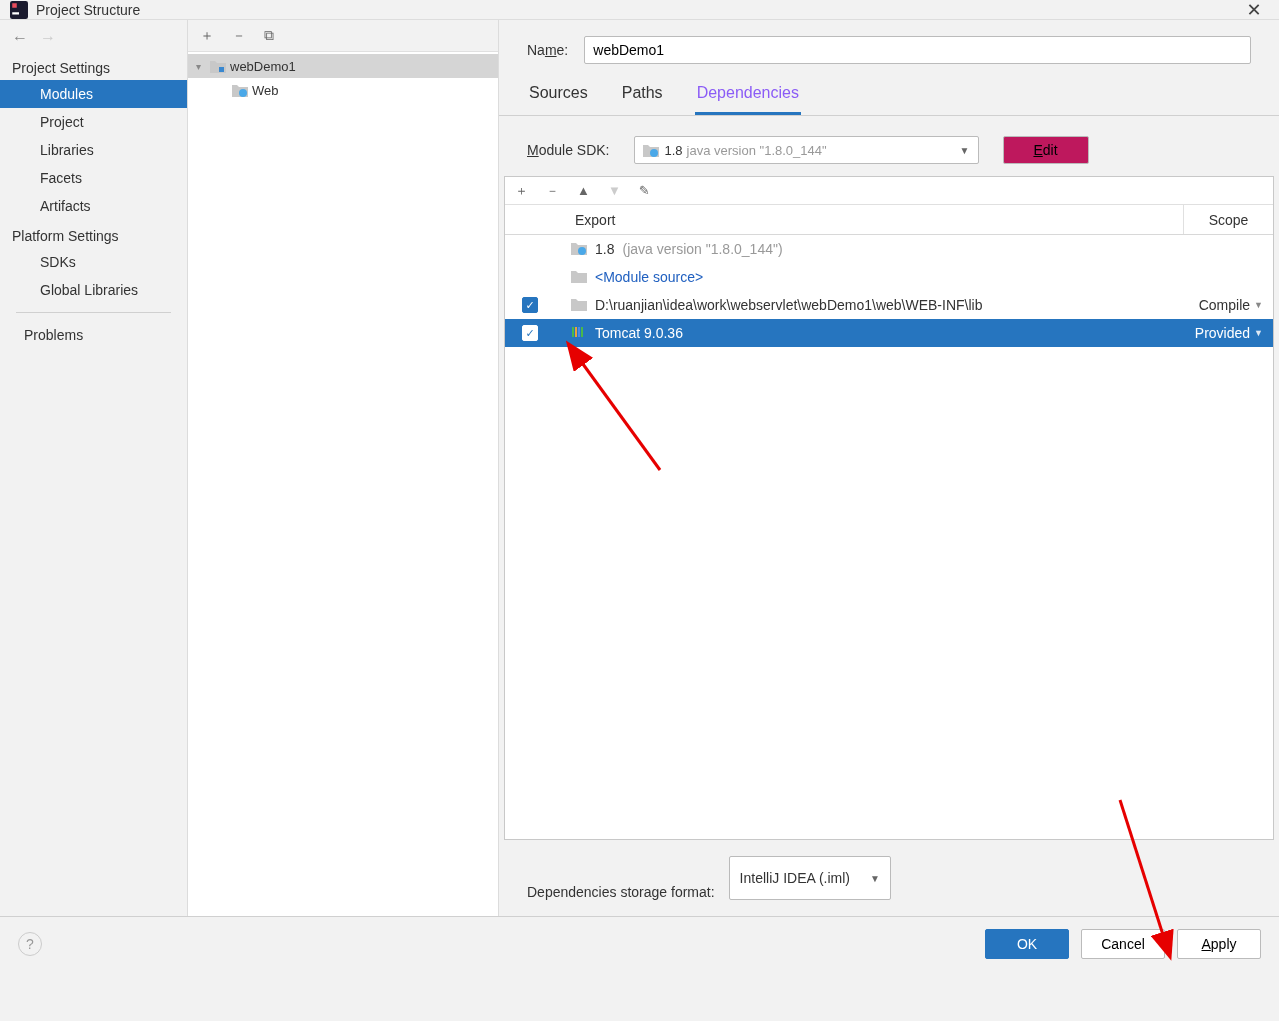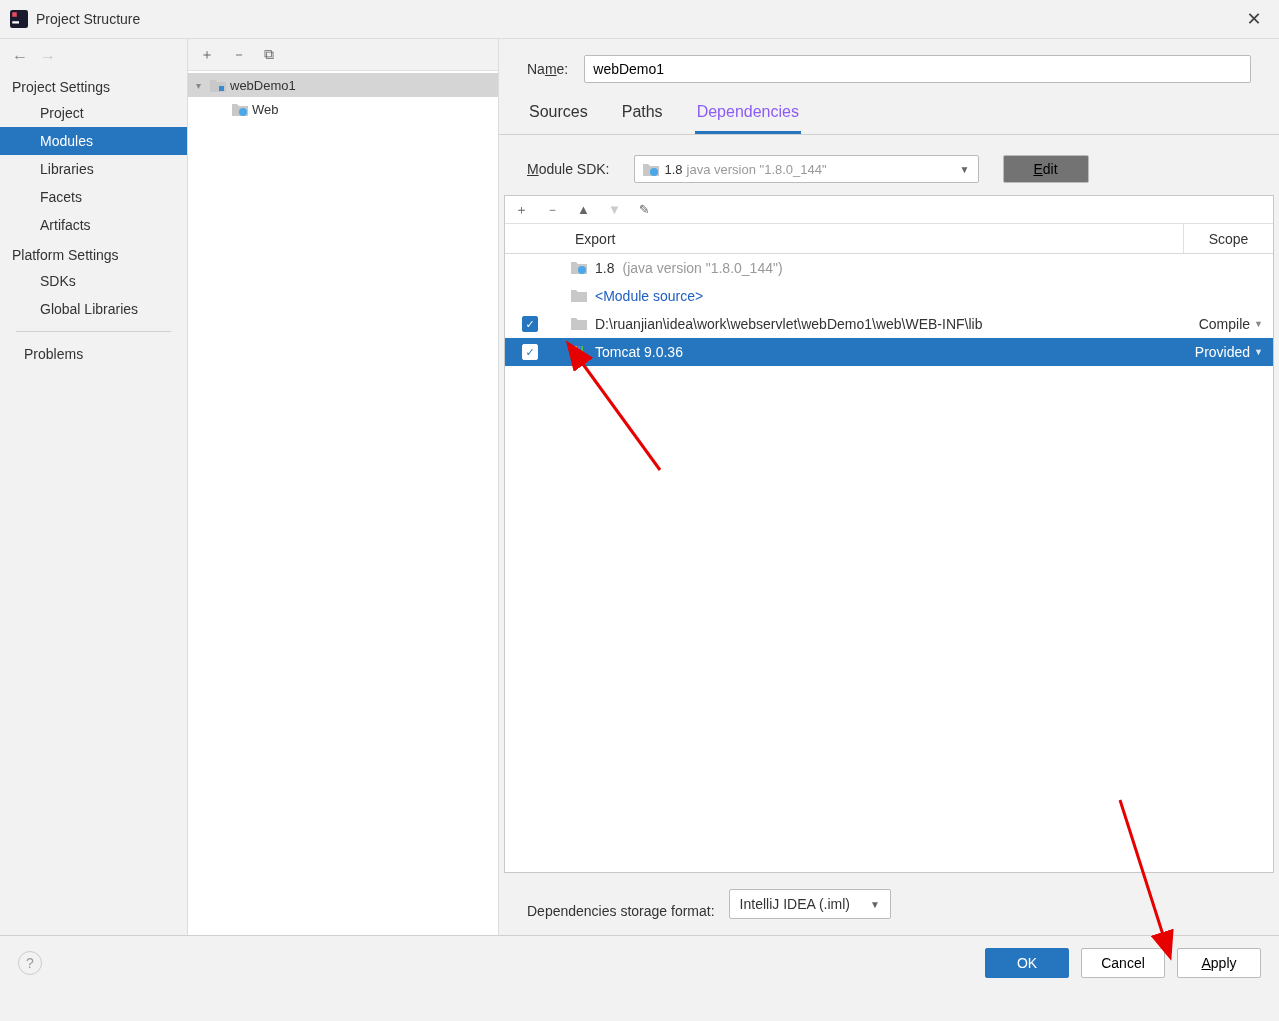--- a/index.html
+++ b/index.html
@@ -1,19 +1,19 @@
 <!DOCTYPE html>
 <html><head>
 <meta charset="utf-8">
 <style>
 * { box-sizing: border-box; margin: 0; padding: 0; font-family: "Segoe UI", Arial, sans-serif; }
 body { width: 1279px; height: 1021px; background: #f2f2f2; color: #333; font-size: 13px; position: relative; }
 
 
-.titlebar { height: 39px; background: #f2f2f2; display: flex; align-items: center; padding: 0 10px; border-bottom: 1px solid #ddd; }
+.titlebar { height: 20px; background: #f2f2f2; display: flex; align-items: center; padding: 0 10px; border-bottom: 1px solid #ddd; }
 .titlebar .app-icon { width: 18px; height: 18px; margin-right: 8px; }
 .titlebar .title { flex: 1; font-size: 14px; }
 .titlebar .close { width: 30px; text-align: center; font-size: 18px; cursor: pointer; color: #444; }
 
 
 .layout { display: flex; height: 896px; }
 .left-panel { width: 188px; background: #f2f2f2; border-right: 1px solid #dcdcdc; }
 .middle-panel { width: 311px; background: #fff; border-right: 1px solid #dcdcdc; }
 .right-panel { flex: 1; background: #f2f2f2; display: flex; flex-direction: column; }
 
@@ -48,21 +48,21 @@
 .tab.active { border-bottom: 3px solid #2675bf; color: #8b5cf6; }
 
 .sdk-row { display: flex; align-items: center; padding: 20px 28px 12px; gap: 24px; }
 .sdk-row label { font-size: 14px; }
 .sdk-row label .ul { text-decoration: underline; }
 .sdk-select { flex: 1; max-width: 345px; height: 28px; border: 1px solid #bbb; border-radius: 2px; background: #fff; display: flex; align-items: center; padding: 0 8px; cursor: pointer; }
 .sdk-select .java-icon { width: 16px; height: 14px; margin-right: 6px; }
 .sdk-select .main { color: #333; }
 .sdk-select .sub { color: #999; margin-left: 4px; }
 .sdk-select .chev { margin-left: auto; color: #666; font-size: 10px; }
-.edit-btn { width: 86px; height: 28px; border: 1px solid #bbb; background: #737373; border-radius: 2px; cursor: pointer; font-size: 14px; }
+.edit-btn { width: 86px; height: 28px; border: 1px solid #bbb; background: #be185d; border-radius: 2px; cursor: pointer; font-size: 14px; }
 .edit-btn .ul { text-decoration: underline; }
 
 .dep-table-wrap { margin: 0 5px 0 5px; border: 1px solid #c8c8c8; background: #fff; flex:1; display:flex; flex-direction:column; overflow:hidden; }
 .dep-toolbar { height: 28px; display: flex; align-items: center; gap: 18px; padding: 0 10px; border-bottom: 1px solid #e0e0e0; }
 .dep-toolbar span { color: #666; font-size: 13px; cursor: pointer; }
 .dep-header { height: 30px; display: flex; align-items: center; border-bottom: 1px solid #d8d8d8; gap: 16px; }
 .dep-header .export-col { width: 48px; text-align:center; }
 .dep-header .name-col { flex: 1; padding-left: 6px; font-size: 14px; }
 .dep-header .scope-col { width: 90px; text-align:center; font-size: 14px; border-left: 1px solid #e0e0e0; height:100%; display:flex; align-items:center; justify-content:center; }
 .dep-body { flex:1; overflow:auto; }
@@ -73,21 +73,21 @@
 .dep-row.selected { background: #2675bf; color: #fff; }
 .dep-row .sub { color: #999; }
 .link-text { color: #2060c0; }
 .chk { width: 16px; height: 16px; border: 1px solid #2675bf; border-radius: 2px; background: #2675bf; display:flex; align-items:center; justify-content:center; color:#fff; font-size:11px; }
 .dep-row.selected .chk { background: #fff; color: #2675bf; border-color:#fff; }
 .chev-down { font-size: 9px; color: #888; }
 .dep-row.selected .chev-down { color: #dde8f4; }
 
 .storage-row { display: flex; align-items: flex-end; padding: 16px 28px; gap: 14px; }
 .storage-row label { font-size: 14px; }
-.storage-select { height: 30px; border: 1px solid #bbb; border-radius: 2px; background: #fff; display: flex; align-items: center; padding: 0 10px; gap: 20px; cursor: pointer; font-size:14px; }
+.storage-select { height: 44px; border: 1px solid #bbb; border-radius: 2px; background: #fff; display: flex; align-items: center; padding: 0 10px; gap: 20px; cursor: pointer; font-size:14px; }
 .storage-select .chev { font-size: 10px; color: #666; }
 
 
 .bottom-bar { height: 55px; border-top: 1px solid #d0d0d0; display: flex; align-items: center; padding: 0 18px; background: #f2f2f2; }
 .help-icon { width: 24px; height: 24px; border: 1px solid #ccc; border-radius: 50%; display:flex; align-items:center; justify-content:center; color:#999; font-size:14px; cursor:pointer; }
 .btn-group { margin-left: auto; display: flex; gap: 12px; }
 .btn { width: 84px; height: 30px; border: 1px solid #bbb; border-radius: 2px; background: #fff; font-size: 14px; cursor: pointer; }
 .btn.primary { background: #2675bf; color: #fff; border-color: #2675bf; }
 .btn .ul { text-decoration: underline; }
 
@@ -113,22 +113,22 @@
 </div>
 
 <div class="layout">
 
   <div class="left-panel">
     <div class="nav-arrows">
       <span>←</span>
       <span class="disabled">→</span>
     </div>
     <div class="section-header">Project Settings</div>
+    <div class="nav-item selected">Modules</div>
     <div class="nav-item">Project</div>
-    <div class="nav-item selected">Modules</div>
     <div class="nav-item">Libraries</div>
     <div class="nav-item">Facets</div>
     <div class="nav-item">Artifacts</div>
     <div class="section-header">Platform Settings</div>
     <div class="nav-item">SDKs</div>
     <div class="nav-item">Global Libraries</div>
     <div class="divider"></div>
     <div class="nav-item" style="padding-left:24px">Problems</div>
   </div>
 

